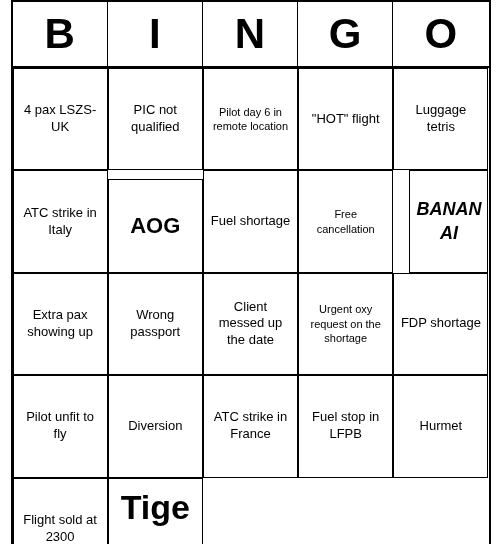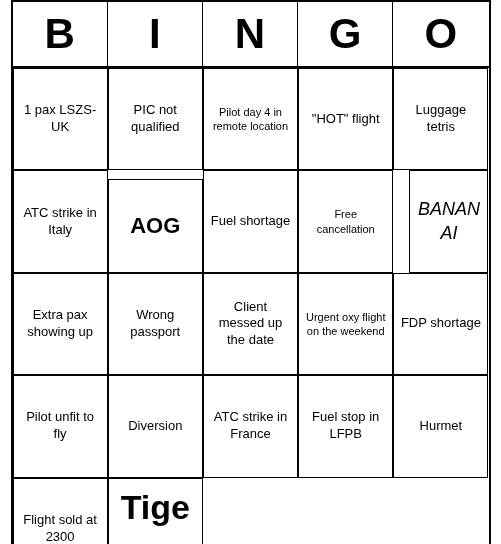--- a/index.html
+++ b/index.html
@@ -50,51 +50,51 @@
       font-size: 22px;
       font-weight: bold;
       margin-top: 9px;
     }
     .bingo-cell.xxl-text {
       font-size: 34px;
       font-weight: bold;
     }
     .bingo-cell.banana-text {
       font-size: 18px;
-      font-weight: normal;
+      font-weight: bold;
       font-style: italic;
       margin-left: 16px;
     }
   </style>
 </head>
 <body>
 
 <div class="bingo-card">
   <div class="bingo-header">
   <div class="bingo-letter">B</div>
       <div class="bingo-letter">I</div>
       <div class="bingo-letter">N</div>
       <div class="bingo-letter">G</div>
       <div class="bingo-letter">O</div>
     </div>
   <div class="bingo-grid">
-  <div class="bingo-cell">1 pax LSZS-UK</div>
+  <div class="bingo-cell">4 pax LSZS-UK</div>
       <div class="bingo-cell">PIC not qualified</div>
-      <div class="bingo-cell" style="font-size: 11px;">Pilot day 4 in remote location</div>
+      <div class="bingo-cell" style="font-size: 11px;">Pilot day 6 in remote location</div>
       <div class="bingo-cell">"HOT" flight</div>
       <div class="bingo-cell">Luggage tetris</div>
       <div class="bingo-cell">ATC strike in Italy</div>
       <div class="bingo-cell large-text">AOG</div>
       <div class="bingo-cell">Fuel shortage</div>
       <div class="bingo-cell" style="font-size: 11px;">Free cancellation</div>
       <div class="bingo-cell banana-text">BANANAI</div>
       <div class="bingo-cell">Extra pax showing up</div>
       <div class="bingo-cell">Wrong passport</div>
       <div class="bingo-cell">Client messed up the date</div>
-      <div class="bingo-cell" style="font-size: 11px;">Urgent oxy flight on the weekend</div>
+      <div class="bingo-cell" style="font-size: 11px;">Urgent oxy request on the shortage</div>
       <div class="bingo-cell">FDP shortage</div>
       <div class="bingo-cell">Pilot unfit to fly</div>
       <div class="bingo-cell">Diversion</div>
       <div class="bingo-cell">ATC strike in France</div>
       <div class="bingo-cell">Fuel stop in LFPB</div>
       <div class="bingo-cell">Hurmet</div>
       <div class="bingo-cell">Flight sold at 2300</div>
       <div class="bingo-cell xxl-text">Tiger</div>
     </div>
 </div>

